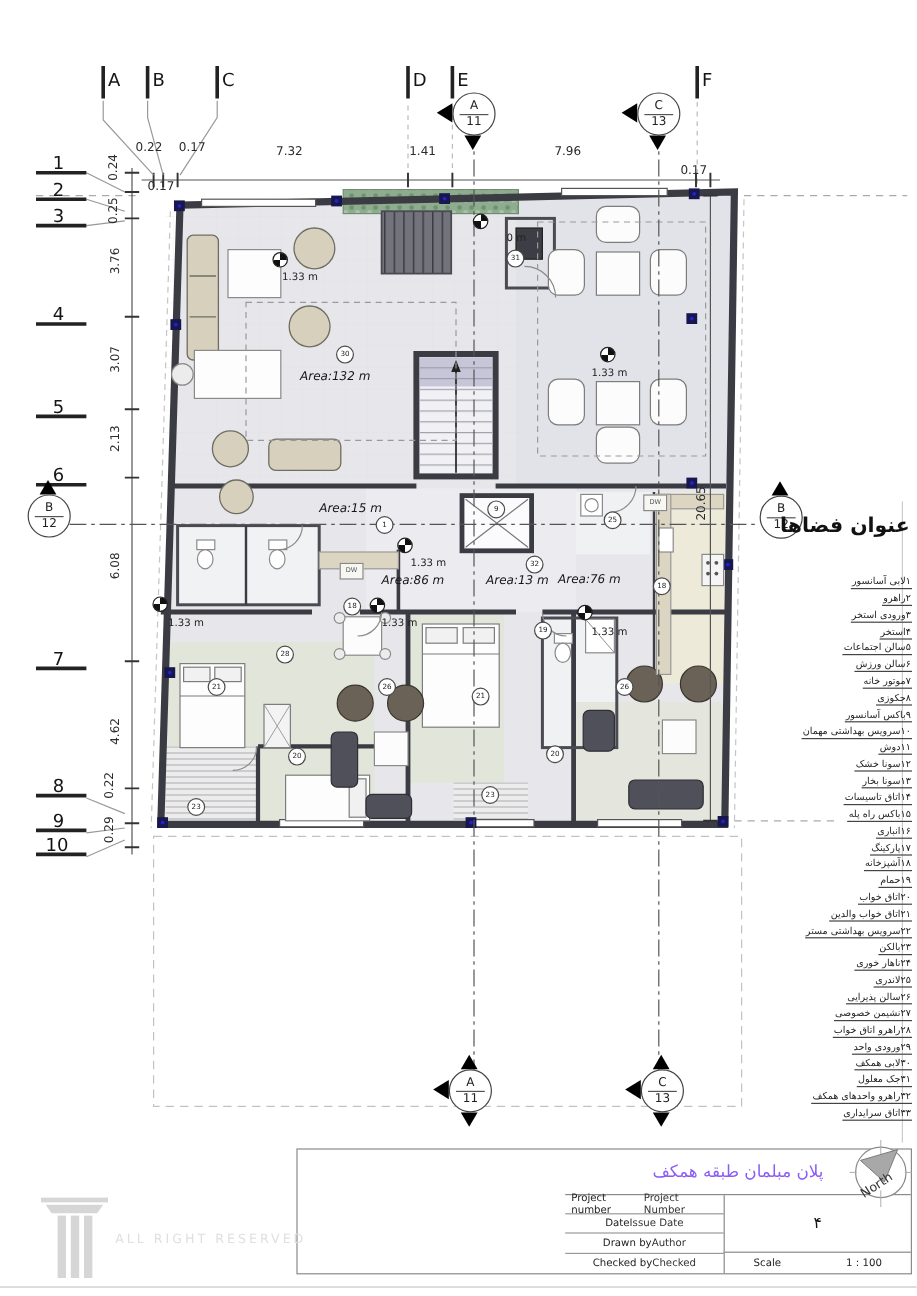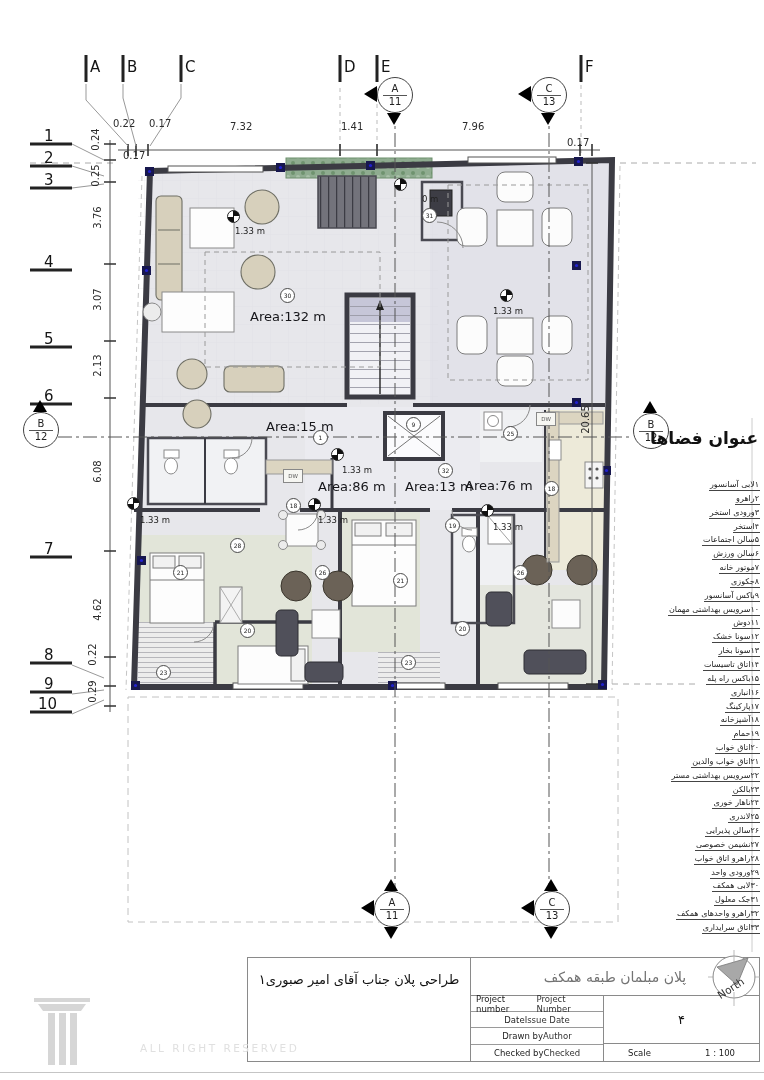--- a/index.html
+++ b/index.html
@@ -3,21 +3,21 @@
 <meta charset="utf-8">
 <style>
   html,body{margin:0;padding:0;background:#fff;}
   body{font-family:"DejaVu Sans",sans-serif;}
   #sheet{position:relative;width:764px;height:1080px;background:#fff;overflow:hidden;}
   #sheet svg.overlay{position:absolute;left:0;top:0;}
   .abs{position:absolute;}
   .dim{position:absolute;font-size:10px;color:#2b2b2b;white-space:nowrap;}
   .dimv{position:absolute;width:44px;text-align:center;font-size:10px;color:#2b2b2b;transform:rotate(-90deg);white-space:nowrap;}
   .glabel{position:absolute;font-size:15px;color:#141414;}
-  .area{position:absolute;font-size:13px;color:#16161a;white-space:nowrap;}
+  .area{position:absolute;font-size:10px;color:#16161a;white-space:nowrap;font-style:italic;}
   .lvl{position:absolute;font-size:8.5px;color:#222;white-space:nowrap;margin-top:30px;}
   .quad{position:absolute;width:11px;height:11px;border-radius:50%;border:1px solid #222;
         background:conic-gradient(#111 0 90deg,#fff 90deg 180deg,#111 180deg 270deg,#fff 270deg 360deg);}
   .mk{position:absolute;width:13px;height:13px;border:1px solid #4a4a4a;border-radius:50%;background:#fff;
       font-size:6px;line-height:13px;text-align:center;color:#222;}
   .dwbox{position:absolute;border:1px solid #888;background:#f6f6f2;font-size:5.5px;color:#555;
          display:flex;align-items:center;justify-content:center;}
   .smarker{position:absolute;}
   .scir{position:relative;width:34px;height:34px;border:1px solid #444;border-radius:50%;background:#fff;
         display:flex;flex-direction:column;align-items:center;justify-content:center;font-size:10px;color:#222;line-height:1;}
@@ -30,35 +30,35 @@
   .sp-title{position:absolute;right:6px;top:428px;font-size:17px;font-weight:bold;color:#111;direction:rtl;}
   .sp-list{position:absolute;right:4px;top:472px;width:122px;direction:rtl;}
   .sp-row{height:13.85px;text-align:right;direction:rtl;}
   .sp-row span{display:inline-block;font-size:8px;color:#1a1a1a;border-bottom:1px solid #444;padding:0 1px 1px 1px;white-space:nowrap;}
   
   .tb{position:absolute;left:247px;top:957px;width:511px;height:103px;border:1px solid #8a8a8a;background:#fff;}
   .tb-cell{position:absolute;box-sizing:border-box;}
   .tb-left{left:0;top:0;width:223px;height:103px;border-right:1px solid #8a8a8a;text-align:center;direction:rtl;}
   .tb-left span{display:inline-block;margin-top:14px;font-size:13px;color:#111;}
   .tb-head{left:223px;top:0;width:288px;height:38px;border-bottom:1px solid #8a8a8a;direction:rtl;
-           display:flex;align-items:center;justify-content:center;font-size:14px;color:#737373;}
+           display:flex;align-items:center;justify-content:center;font-size:14px;color:#8b5cf6;}
   .tb-rows{left:223px;top:38px;width:132px;}
   .tb-row{height:16.2px;border-bottom:1px solid #9a9a9a;display:flex;justify-content:center;align-items:center;padding:0 5px;box-sizing:border-box;}
   .tb-row:last-child{border-bottom:none;}
   .tb-lab{font-size:8.5px;color:#222;}
   .tb-val{font-size:8.5px;color:#333;}
   .tb-num{left:355px;top:38px;width:156px;height:47px;border-left:1px solid #8a8a8a;display:flex;align-items:center;justify-content:center;font-size:13px;color:#111;}
   .tb-scale{left:355px;top:85px;width:156px;height:18px;border-left:1px solid #8a8a8a;border-top:1px solid #8a8a8a;
             display:flex;justify-content:space-between;align-items:center;padding:0 24px;box-sizing:border-box;font-size:8.5px;color:#222;}
   .north-label{position:absolute;left:716px;top:982px;font-size:10.5px;color:#333;transform:rotate(-33deg);}
   
   .logo{position:absolute;left:34px;top:994px;width:212px;height:80px;color:#dadada;}
   .logo-text{position:absolute;left:60px;top:20px;font-size:23px;font-weight:bold;letter-spacing:2px;color:#dcdcdc;white-space:nowrap;}
   .logo-reg{font-size:10px;vertical-align:top;}
-  .logo-tag{position:absolute;left:62px;top:48px;font-size:10.5px;letter-spacing:2.5px;color:#e0e0e0;white-space:nowrap;margin-left:44px;}
+  .logo-tag{position:absolute;left:62px;top:33px;font-size:10.5px;letter-spacing:2.5px;color:#e0e0e0;white-space:nowrap;}
   .frame-bottom{position:absolute;left:0;top:1072px;width:764px;height:1px;background:#c5c5c5;}
 </style>
 </head>
 <body>
 
 <div id="sheet">
 
 <svg class="overlay" width="764" height="1080" viewBox="0 0 764 1080">
   <defs>
     <pattern id="tile" width="18" height="18" patternUnits="userSpaceOnUse">
@@ -458,23 +458,20 @@
       <div class="sp-row"><span>۲۷نشیمن خصوصی</span></div>
       <div class="sp-row"><span>۲۸راهرو اتاق خواب</span></div>
       <div class="sp-row"><span>۲۹ورودی واحد</span></div>
       <div class="sp-row"><span>۳۰لابی همکف</span></div>
       <div class="sp-row"><span>۳۱جک معلول</span></div>
       <div class="sp-row"><span>۳۲راهرو واحدهای همکف</span></div>
       <div class="sp-row"><span>۳۳اتاق سرایداری</span></div>
     </div>
 
 <div class="tb">
-  <div class="tb-cell tb-left">
-    <span>طراحی پلان جناب آقای امیر صبوری۱</span>
-  </div>
   <div class="tb-cell tb-head">پلان مبلمان طبقه همکف</div>
   <div class="tb-cell tb-rows">
 
   <div class="tb-row">
       <span class="tb-lab">Project number</span>
       <span class="tb-val">Project Number</span>
     </div>
         <div class="tb-row">
       <span class="tb-lab">Date</span>
       <span class="tb-val">Issue Date</span>

